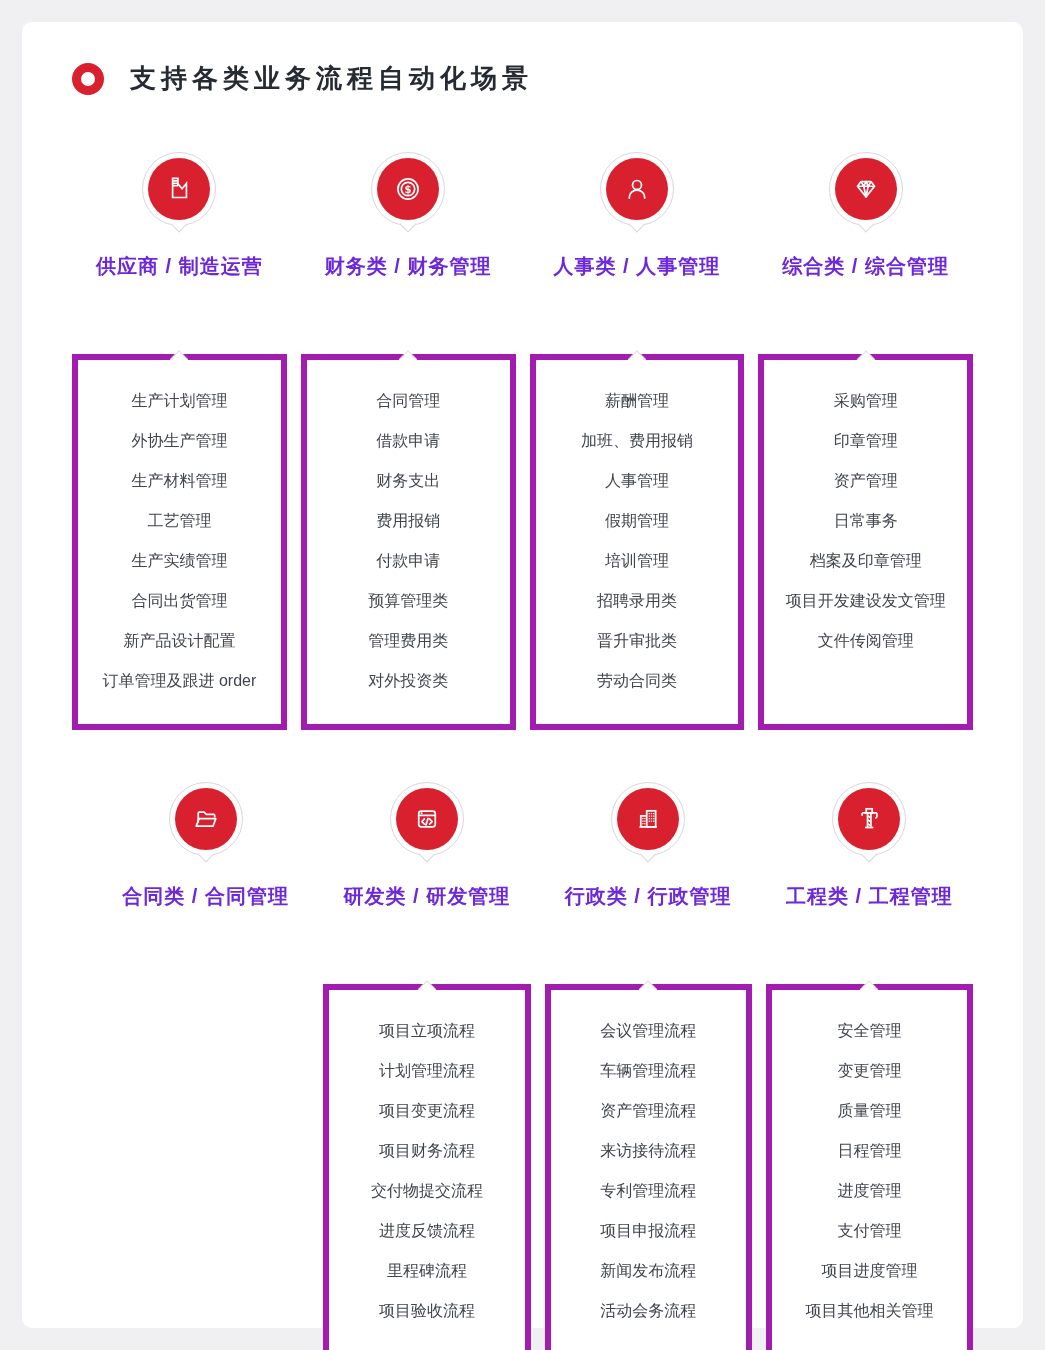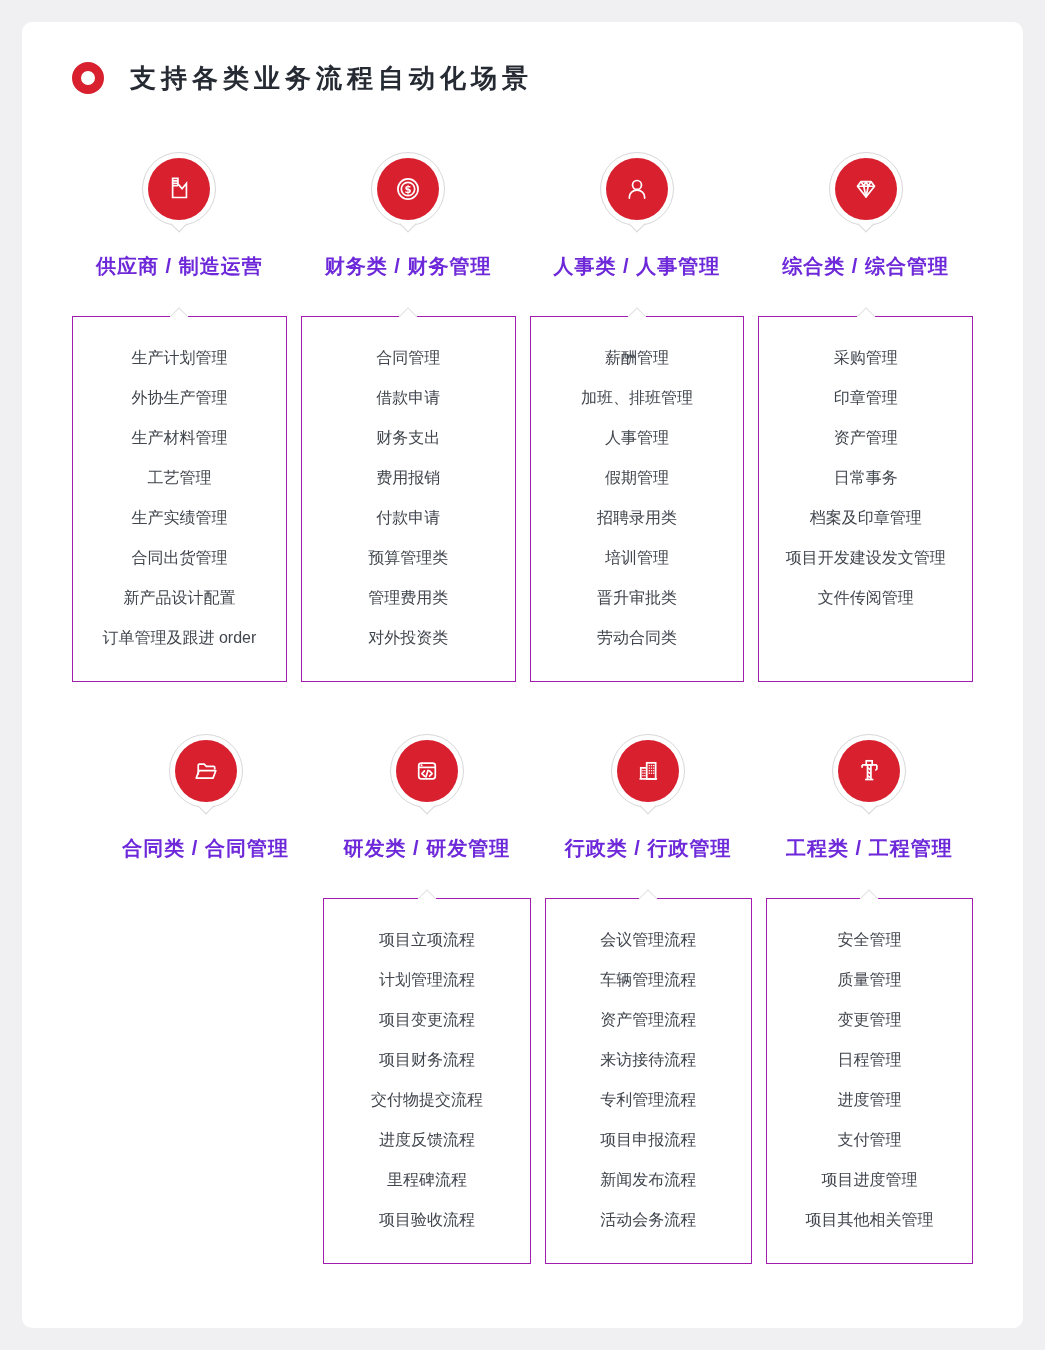--- a/index.html
+++ b/index.html
@@ -8,21 +8,21 @@
     background:#f0f0f2;
     font-family:"Liberation Sans","DejaVu Sans",sans-serif;
     position:relative;overflow:hidden;
   }
   .panel{
     position:absolute;left:22px;top:22px;right:22px;bottom:22px;
     background:#ffffff;border-radius:10px;
     padding:39px 50px 0;box-sizing:border-box;
   }
   
-  .page-header{display:flex;align-items:center;gap:26px;height:34px;}
+  .page-header{display:flex;align-items:flex-end;gap:26px;height:34px;}
   .title-ring{
     width:14px;height:14px;border:9px solid var(--accent,#d8202f);
     border-radius:50%;flex:0 0 auto;background:#fff;
   }
   .page-title{
     margin:0;font-size:26px;font-weight:bold;color:#262b33;
     letter-spacing:5px;line-height:34px;
   }
   
   .sections{margin-top:57px;}
@@ -48,22 +48,22 @@
     display:flex;align-items:center;justify-content:center;position:relative;z-index:1;
   }
   .red-circle svg{display:block;}
   
   .cat-title{
     margin-top:26px;font-size:20px;font-weight:bold;color:#6d28d9;
     letter-spacing:1px;line-height:28px;white-space:nowrap;
   }
   
   .card{
-    position:relative;margin-top:36px;align-self:stretch;flex:1 0 auto;
-    border:1px solid #a21caf;background:#fff;box-sizing:border-box;
+    position:relative;margin-top:74px;align-self:stretch;flex:1 0 auto;
+    border:6px solid #a21caf;background:#fff;box-sizing:border-box;
     padding:21px 6px 23px;
   }
   .card-caret{
     position:absolute;top:-7px;left:50%;
     transform:translateX(-50%) rotate(45deg);
     width:12px;height:12px;background:#fff;
     border-top:1px solid #e2e2e4;border-left:1px solid #e2e2e4;
   }
   .item-list{list-style:none;margin:0;padding:0;}
   .list-item{
@@ -152,25 +152,25 @@
                   </g>
                 </svg>
               </div>
       </div>
     </div>
     <div class="cat-title">人事类 / 人事管理</div>
     <div class="card">
       <span class="card-caret"></span>
       <ul class="item-list">
               <li class="list-item">薪酬管理</li>
-              <li class="list-item">加班、排班管理</li>
+              <li class="list-item">加班、费用报销</li>
               <li class="list-item">人事管理</li>
               <li class="list-item">假期管理</li>
+              <li class="list-item">培训管理</li>
               <li class="list-item">招聘录用类</li>
-              <li class="list-item">培训管理</li>
               <li class="list-item">晋升审批类</li>
               <li class="list-item">劳动合同类</li>
             </ul>
     </div>
   </div>
         <div class="category">
     <div class="balloon">
       <span class="balloon-tail"></span>
       <div class="balloon-outer">
         <div class="red-circle icon-holder">
@@ -314,22 +314,22 @@
                   </g>
                 </svg>
               </div>
       </div>
     </div>
     <div class="cat-title">工程类 / 工程管理</div>
     <div class="card">
       <span class="card-caret"></span>
       <ul class="item-list">
               <li class="list-item">安全管理</li>
+              <li class="list-item">变更管理</li>
               <li class="list-item">质量管理</li>
-              <li class="list-item">变更管理</li>
               <li class="list-item">日程管理</li>
               <li class="list-item">进度管理</li>
               <li class="list-item">支付管理</li>
               <li class="list-item">项目进度管理</li>
               <li class="list-item">项目其他相关管理</li>
             </ul>
     </div>
   </div>
       </div>
     </div>

